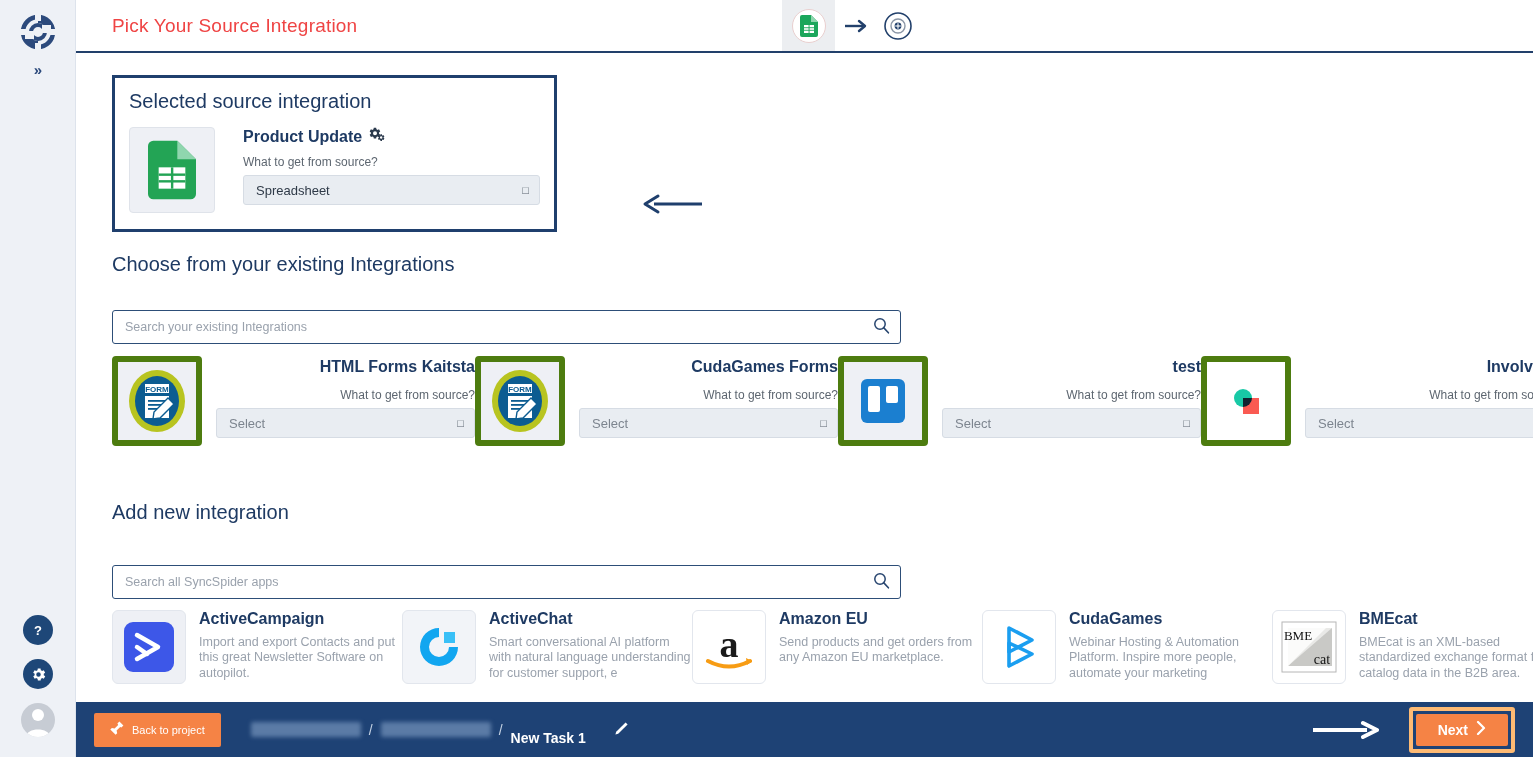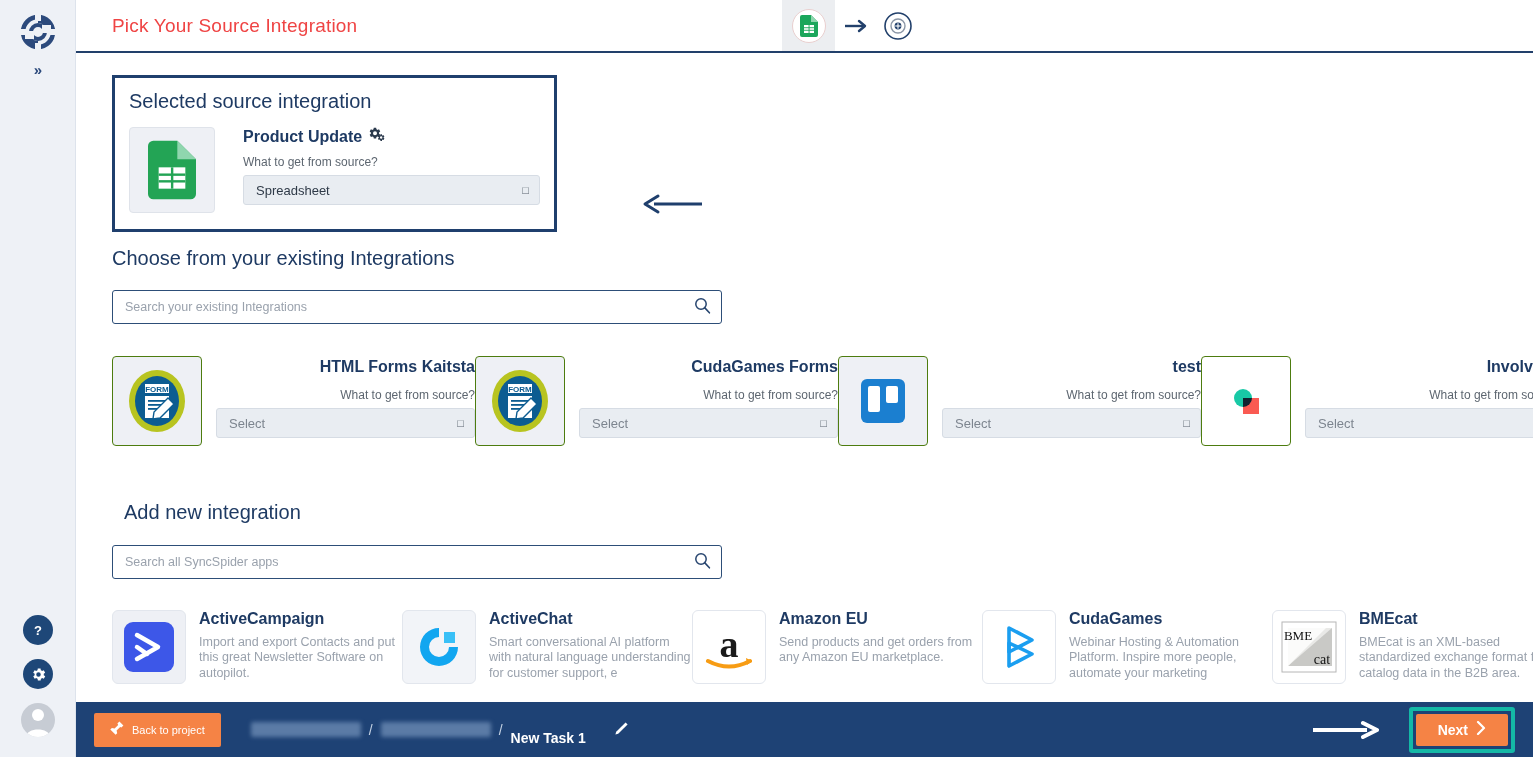--- a/index.html
+++ b/index.html
@@ -99,34 +99,34 @@
   .sel-caret { color: #5c6570; font-size: 11px; }
 
   
   .anno-arrow-left {
     position: absolute; left: 566px; top: 140px; width: 62px; height: 22px;
   }
 
   
   .section-title { font-size: 20px; color: #1e3a63; }
   .search-box {
-    width: 610px; height: 34px; border: 1px solid #2d4e78; border-radius: 3px;
-    background: #fff; display: flex; align-items: center; padding: 0 10px 0 12px;
+    width: 789px; height: 34px; border: 1px solid #2d4e78; border-radius: 3px;
+    background: #fff; display: flex; align-items: center; padding: 0 10px 0 12px; margin-top: 20px;
   }
   .search-box input {
     flex: 1; border: none; outline: none; font-size: 12.5px;
     color: #3b4450; font-family: "Liberation Sans", sans-serif; background: transparent;
   }
   .search-box input::placeholder { color: #9aa2ad; }
 
   
   .exist-row { display: flex; gap: 0; }
   .exist-card { display: flex; gap: 14px; width: 363px; flex: 0 0 363px; }
   .exist-tile {
-    width: 90px; height: 90px; background: #eef0f5; border: 1px solid #4d7c0f;
+    width: 90px; height: 90px; background: #eef0f5; border: 6px solid #4d7c0f;
     border-radius: 4px; display: flex; align-items: center; justify-content: center;
     flex: 0 0 90px;
   }
   .exist-body { flex: 1; min-width: 0; padding-top: 2px; text-align: right; }
   .exist-name { font-size: 16px; color: #1e3a63; font-weight: bold; }
   .exist-sub { font-size: 12px; color: #5d6670; margin-top: 12px; }
 
   
   .apps-row { display: flex; }
   .app-card { display: flex; gap: 13px; width: 290px; flex: 0 0 290px; }
@@ -150,21 +150,21 @@
     display: flex; align-items: center; gap: 8px; cursor: pointer;
     font-family: "Liberation Sans", sans-serif;
   }
   .breadcrumb { margin-left: 30px; display: flex; align-items: center; gap: 8px; color: #fff; font-size: 14px; }
   .bc-redact { width: 110px; height: 15px; background: #5b7ba6; border-radius: 2px; filter: blur(2px); }
   .bc-sep { color: #c6d3e4; }
   .bc-current { font-weight: bold; margin-top: 17px; }
   .bc-edit { margin-left: 18px; color: #fff; cursor: pointer; display: flex; align-items: center; }
   .bottom-right { margin-left: auto; display: flex; align-items: center; gap: 0; padding-right: 18px; }
   .anno-arrow-right { width: 68px; height: 20px; margin-right: 14px; }
-  .next-hl { border: 4px solid #14b8a6; border-radius: 3px; padding: 3px; margin-left: 16px; }
+  .next-hl { border: 4px solid #fdba74; border-radius: 3px; padding: 3px; margin-left: 16px; }
   .next-btn {
     background: #f58345; color: #fff; border: none; border-radius: 2px;
     height: 32px; padding: 0 22px; font-size: 14px; font-weight: bold;
     display: flex; align-items: center; gap: 8px; cursor: pointer;
     font-family: "Liberation Sans", sans-serif;
   }
 </style>
 </head>
 <body>
 
@@ -276,21 +276,21 @@
         </div>
       </div>
 
       <div class="anno-arrow-left">
         <svg width="62" height="22" viewBox="0 0 62 22">
           <line x1="12" y1="11" x2="60" y2="11" stroke="#1f3f6d" stroke-width="3"></line>
           <path d="M16 3 L3 11 L16 19" fill="none" stroke="#1f3f6d" stroke-width="3" stroke-linecap="round" stroke-linejoin="round"></path>
         </svg>
       </div>
 
-      <div style="position:absolute; left:36px; top:194px;">
+      <div style="position:absolute; left:36px; top:200px;">
         <div class="section-title">Choose from your existing Integrations</div>
       </div>
 
       <div class="search-box" style="position:absolute; left:36px; top:237px;">
         <input type="text" placeholder="Search your existing Integrations" style="">
         <span>
           <svg width="17" height="17" viewBox="0 0 17 17">
             <circle cx="7" cy="7" r="5.2" fill="none" stroke="#27456f" stroke-width="1.5"></circle>
             <line x1="10.6" y1="10.6" x2="15.4" y2="15.8" stroke="#27456f" stroke-width="1.6" stroke-linecap="round"></line>
           </svg>
@@ -379,21 +379,21 @@
             <div class="exist-sub">What to get from source?</div>
             <div class="select-box placeholder">
               <span>Select</span>
 
             </div>
           </div>
         </div>
 
       </div>
 
-      <div style="position:absolute; left:48px; top:448px;">
+      <div style="position:absolute; left:36px; top:448px;">
         <div class="section-title">Add new integration</div>
       </div>
 
       <div class="search-box" style="position:absolute; left:36px; top:492px;">
         <input type="text" placeholder="Search all SyncSpider apps" style="">
         <span>
           <svg width="17" height="17" viewBox="0 0 17 17">
             <circle cx="7" cy="7" r="5.2" fill="none" stroke="#27456f" stroke-width="1.5"></circle>
             <line x1="10.6" y1="10.6" x2="15.4" y2="15.8" stroke="#27456f" stroke-width="1.6" stroke-linecap="round"></line>
           </svg>

